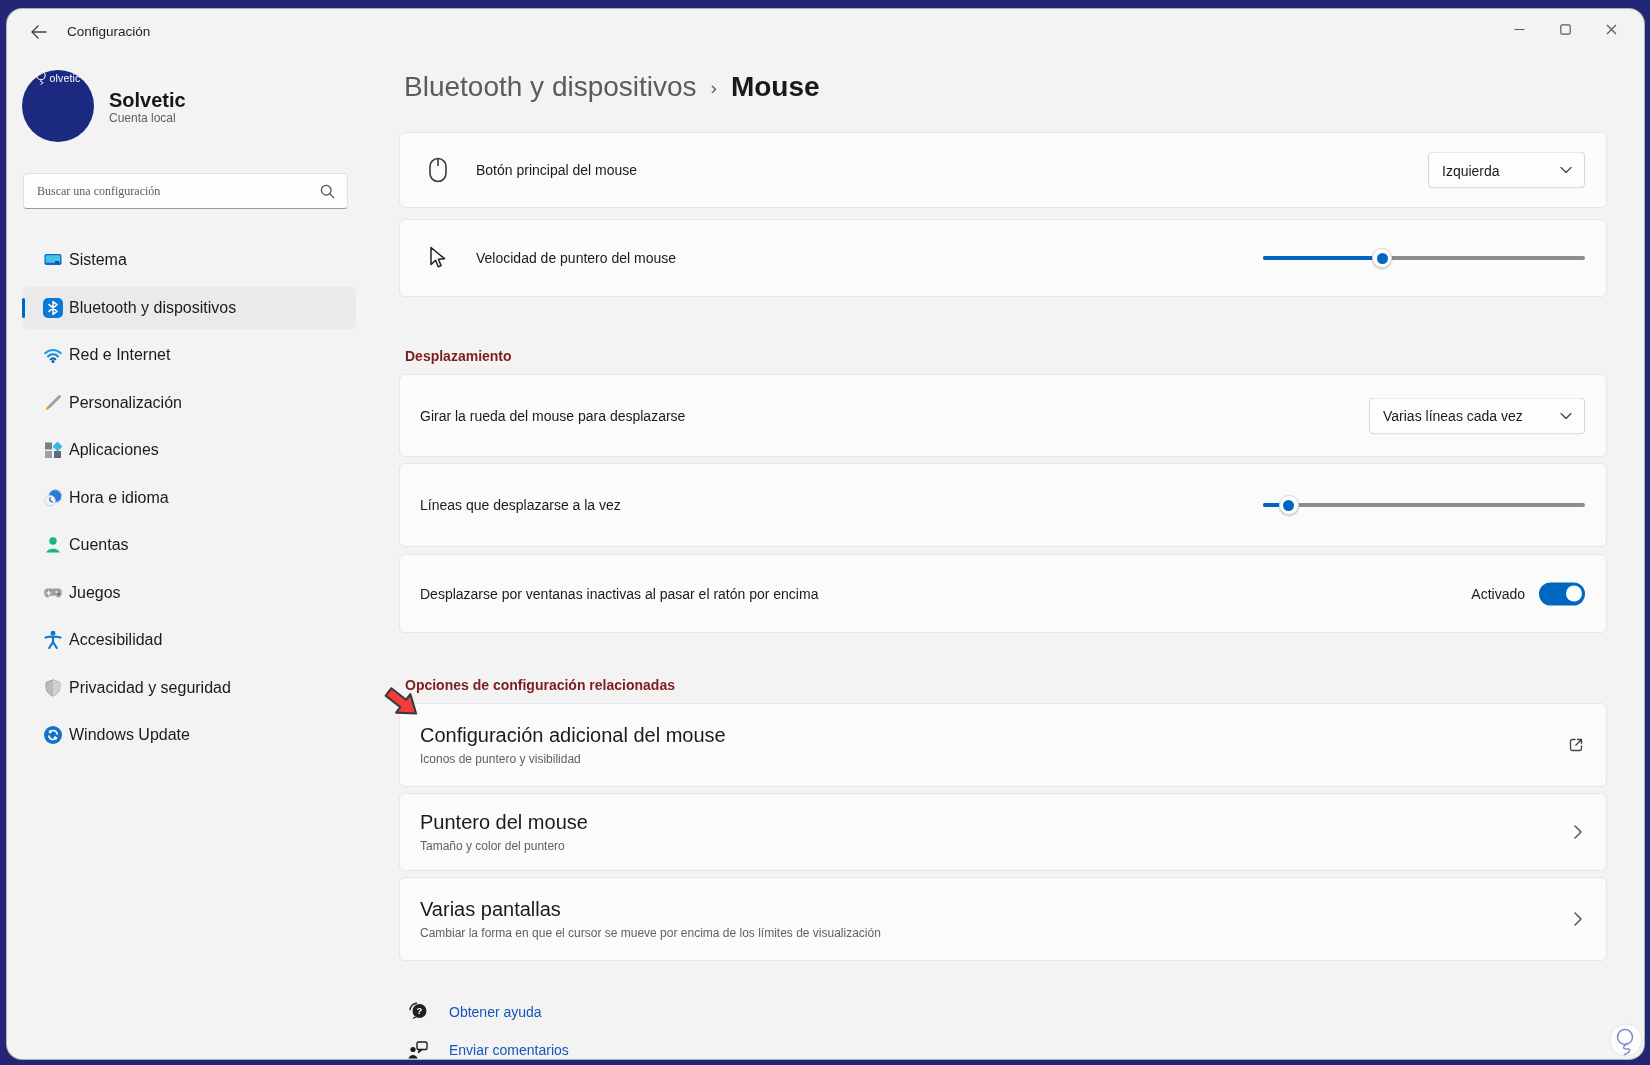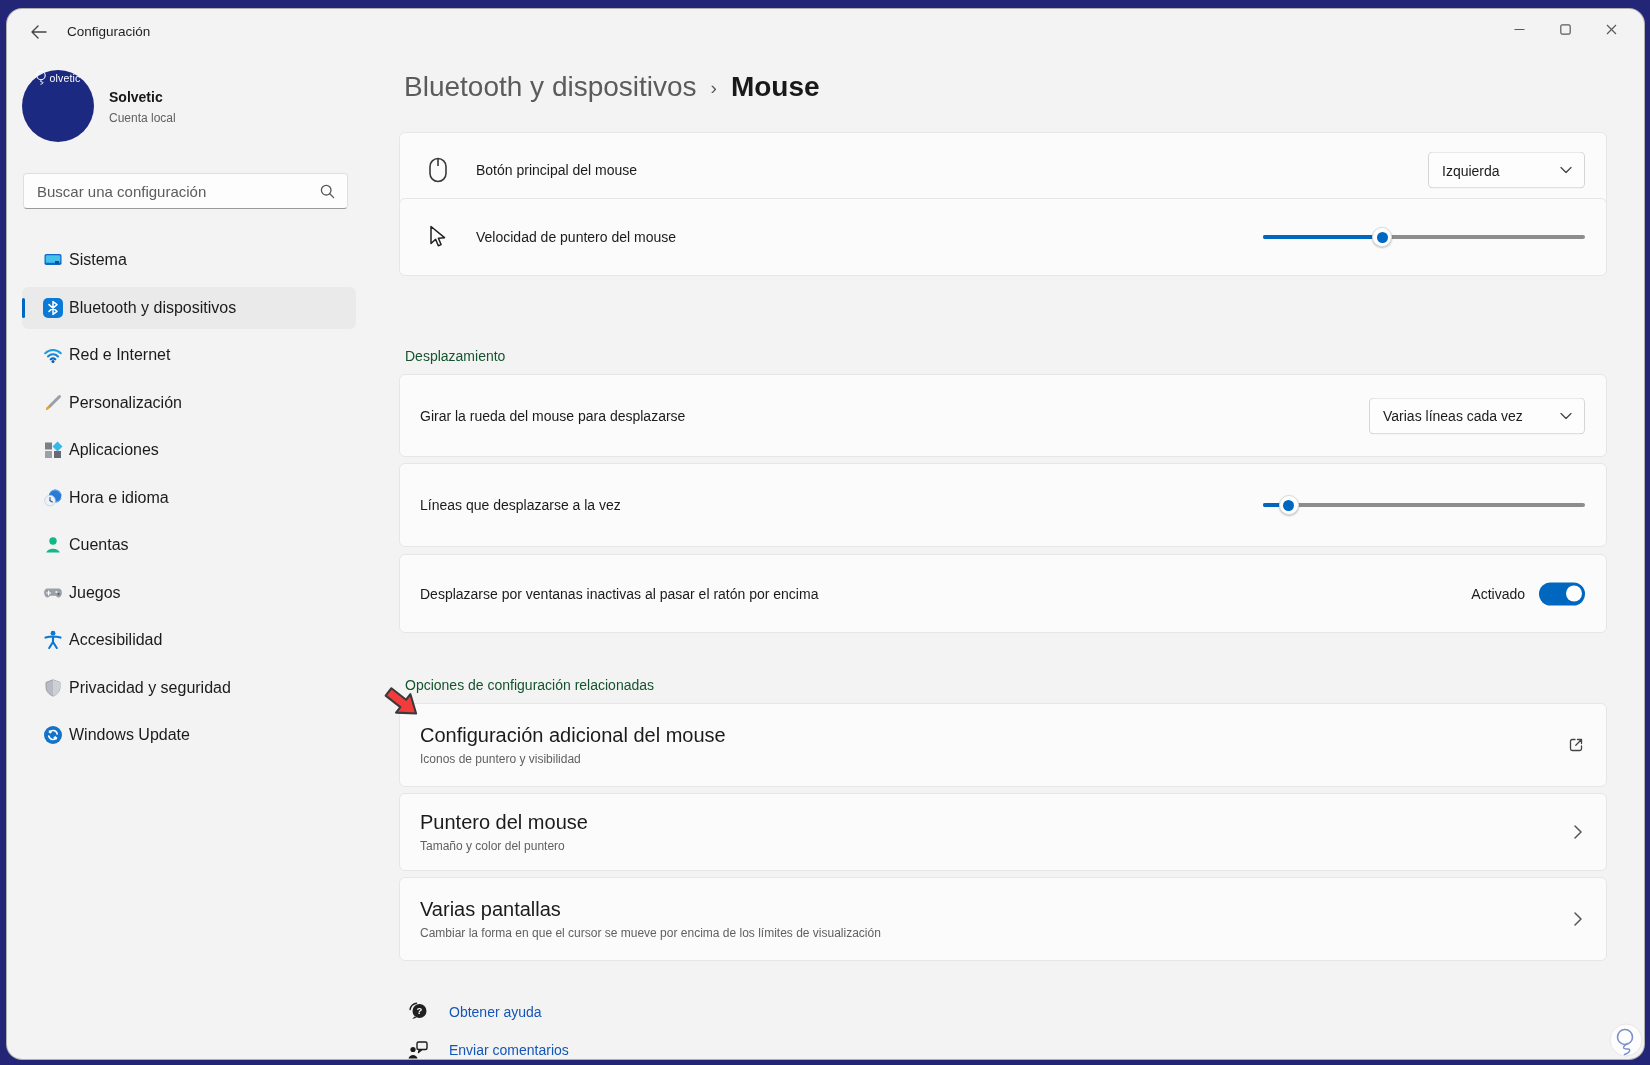--- a/index.html
+++ b/index.html
@@ -23,27 +23,27 @@
             color:#444;font-size:17px;border-radius:5px;cursor:default}
   .win-title{position:absolute;left:60px;top:15px;font-size:13.5px;color:#1f1f1f}
   .win-controls{position:absolute;right:10px;top:4px;display:flex}
   .win-controls .wbtn{width:46px;height:32px;display:flex;align-items:center;justify-content:center;color:#5a5a5a;font-size:13px}
   .wbtn svg{display:block}
 
   
   .avatar{position:absolute;left:15px;top:61px;width:72px;height:72px;border-radius:50%;background:#1b2a80;
           display:flex;align-items:flex-start;justify-content:center;color:#fff}
   .avatar .logo{display:flex;align-items:center;font-size:10.5px;letter-spacing:.2px}
-  .acct-name{position:absolute;left:102px;top:80px;font-size:14px;font-weight:700;color:#161616}
+  .acct-name{position:absolute;left:102px;top:80px;font-size:20px;font-weight:700;color:#161616}
   .acct-type{position:absolute;left:102px;top:102px;font-size:12px;color:var(--text-dim)}
 
   
   .search{position:absolute;left:16px;top:164px;width:325px;height:36px;background:#fdfdfd;border:1px solid #dfdfdf;
           border-bottom-color:#9a9a9a;border-radius:4px;display:flex;align-items:center}
-  .search input{flex:1;border:none;outline:none;background:transparent;font-family:Liberation Sans, sans-serif;font-size:15px;color:#1b1b1b;padding:0 8px 0 13px}
+  .search input{flex:1;border:none;outline:none;background:transparent;font-family:Liberation Serif, serif;font-size:12px;color:#1b1b1b;padding:0 8px 0 13px}
   .search input::placeholder{color:#5c5c5c}
   .search .mag{margin-right:12px;display:flex}
 
   
   .sidebar{position:absolute;left:15px;top:230px;width:334px}
   .nav-item{position:relative;height:42px;margin-bottom:5.5px;border-radius:6px;display:flex;align-items:center;cursor:default}
   .nav-item.active{background:#eaeaea}
   .nav-item .acc-bar{position:absolute;left:0;top:11px;bottom:11px;width:3px;border-radius:2px;background:var(--accent)}
   .nav-item .nicon{width:20px;height:20px;margin-left:21px;display:flex;align-items:center;justify-content:center;flex:none}
   .nav-item .nlabel{margin-left:6px;font-size:16px;color:var(--text);white-space:nowrap}
@@ -53,21 +53,21 @@
   .crumb-parent{font-size:28px;color:#5b5b5b}
   .crumb-sep{font-size:19px;color:#5b5b5b;transform:translateY(-2px)}
   .crumb-current{font-size:28px;font-weight:700;color:#191919}
 
   .card{position:absolute;left:392px;width:1208px;background:var(--card-bg);border:1px solid var(--card-border);border-radius:6px}
   .card .icn{position:absolute;left:27px;top:50%;transform:translateY(-50%);display:flex}
   .card .lbl{position:absolute;left:76px;top:50%;transform:translateY(-50%);font-size:14px;color:var(--text);white-space:nowrap}
   .card .lbl.noicon{left:20px}
   .card .right{position:absolute;right:21px;top:50%;transform:translateY(-50%);display:flex;align-items:center;gap:14px}
 
-  .section-h{position:absolute;left:398px;font-size:14px;font-weight:400;color:#14532d}
+  .section-h{position:absolute;left:398px;font-size:14px;font-weight:700;color:#7f1d1d}
 
   .dropdown{height:37px;background:#fdfdfd;border:1px solid #d5d5d5;border-bottom-color:#c2c2c2;border-radius:5px;
             display:flex;align-items:center;justify-content:space-between;padding:0 12px 0 13px;font-size:14px;color:var(--text);cursor:default}
   .dd-izq{width:157px}
   .dd-lineas{width:216px}
 
   .slider{width:322px;height:20px;position:relative;--pct:50%}
   .slider .track{position:absolute;left:0;right:0;top:8px;height:4px;border-radius:2px;background:#8d8d8d}
   .slider .fill{position:absolute;left:0;top:8px;height:4px;border-radius:2px;background:var(--accent);width:var(--pct)}
   .slider .thumb{position:absolute;top:0;left:calc(var(--pct) - 10px);width:20px;height:20px;border-radius:50%;background:#fff;
@@ -282,21 +282,21 @@
     <div class="right">
       <div class="dropdown dd-izq">
         <span>Izquierda</span>
         <svg width="12" height="7" viewBox="0 0 12 7">
             <path d="M1 1 L6 6 L11 1" fill="none" stroke="#454545" stroke-width="1.3" stroke-linecap="round" stroke-linejoin="round"></path>
           </svg>
       </div>
     </div>
   </div>
 
-  <div class="card" style="top:189px;height:78px">
+  <div class="card" style="top:210px;height:78px">
     <span class="icn">
       <svg width="20" height="24" viewBox="0 0 20 24">
           <path d="M4 1.5 L4 18.5 L8.6 14.2 L11.3 20.8 L14.1 19.6 L11.4 13.2 L17.5 12.7 Z" fill="#fff" stroke="#222" stroke-width="1.5" stroke-linejoin="round"></path>
         </svg>
     </span>
     <span class="lbl">Velocidad de puntero del mouse</span>
     <div class="right">
       <div class="slider" style="--pct: 37%;">
         <div class="track"></div>
         <div class="fill"></div>

